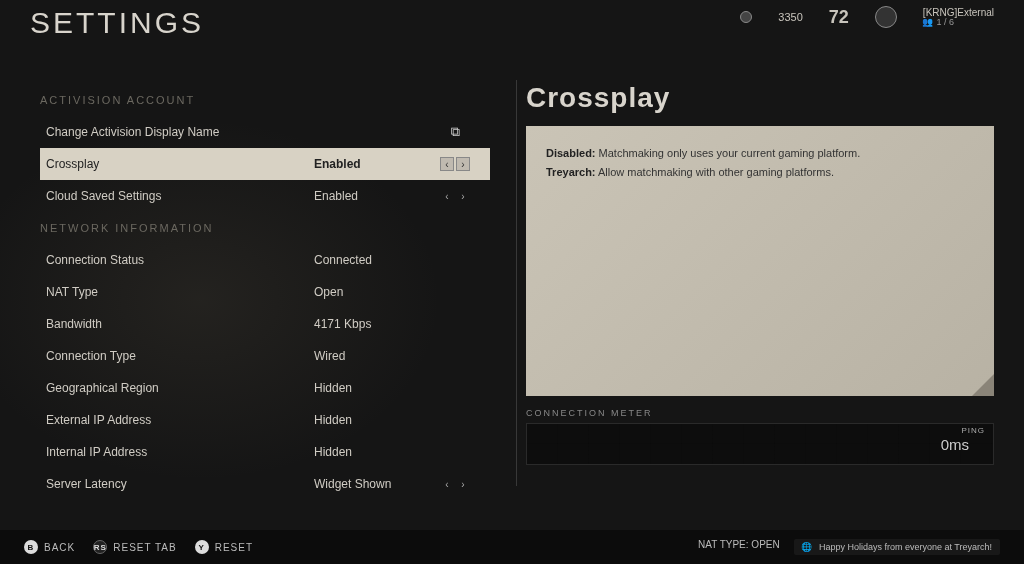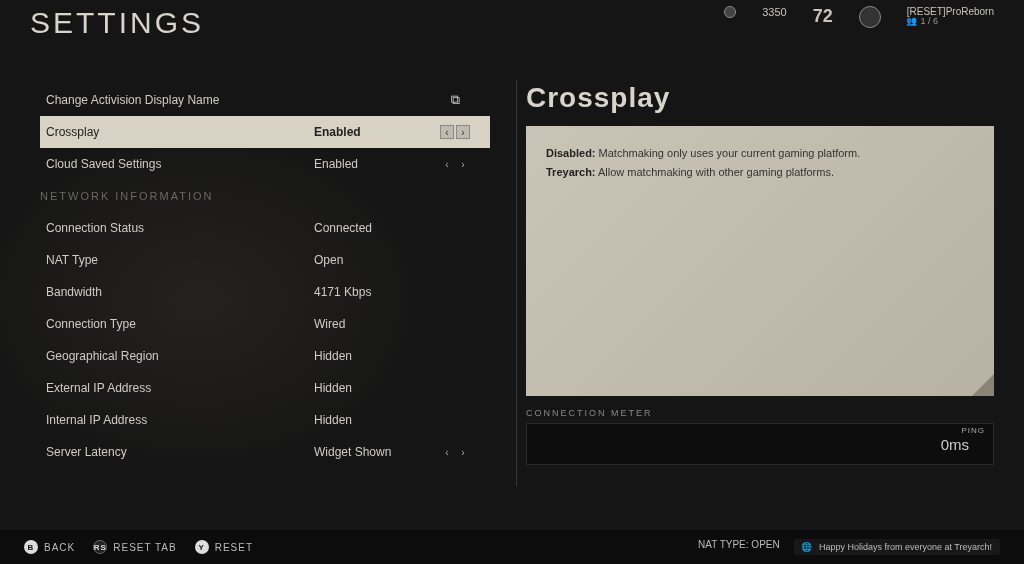--- a/index.html
+++ b/index.html
@@ -1,20 +1,20 @@
 <!DOCTYPE html>
 <html><head>
 <meta charset="utf-8">
 <style>
 *{margin:0;padding:0;box-sizing:border-box;font-family:"Arial Narrow",Arial,sans-serif}
 body{width:1024px;height:564px;overflow:hidden;background:#1a1a1a;color:#ccc;position:relative}
 .bg{position:absolute;inset:0;background:radial-gradient(ellipse 400px 300px at 200px 300px,rgba(120,110,90,.15),transparent 60%),#151515}
 .hdr{position:relative;padding:6px 30px 0}
 .title{font-size:30px;font-weight:400;letter-spacing:3px;color:#d8d4cc;font-stretch:condensed}
-.topstats{position:absolute;right:30px;top:6px;display:flex;gap:26px;font-size:11px;color:#c8c4bc}
+.topstats{position:absolute;right:30px;top:6px;display:flex;align-items:center;gap:26px;font-size:11px;color:#c8c4bc}
 .coin{width:12px;height:12px;border-radius:50%;background:#444;border:1px solid #888}
 .lvl{font-size:18px;font-weight:700}
 .avcirc{width:22px;height:22px;border-radius:50%;border:1px solid #888;background:#333}
 .pinfo{display:flex;flex-direction:column;line-height:1.1}
 .pname{font-size:10px}
 .pparty{font-size:9px;color:#999}
 .tabs{display:flex;align-items:center;gap:8px;padding:4px 30px;border-bottom:1px solid rgba(200,200,200,.15)}
 .bumper{font-size:8px;background:#222;padding:1px 5px;border:1px solid #555;border-radius:2px;color:#aaa}
 .tab{font-size:10px;letter-spacing:1px;color:#aaa;padding:4px 10px;cursor:pointer}
 .tab.active{background:#c8c2b4;color:#222;font-weight:700}
@@ -56,21 +56,21 @@
 <div class="bg"></div>
 
 <div class="hdr">
   <div class="title">SETTINGS</div>
   <div class="topstats">
     <span class="coin"></span>
     <span>3350</span>
     <span class="lvl">72</span>
     <span class="avcirc"></span>
     <div class="pinfo">
-      <span class="pname">[RESET]ProReborn</span>
+      <span class="pname">[KRNG]External</span>
       <span class="pparty">👥 <span>1 / 6</span></span>
     </div>
   </div>
 </div>
 
 <div class="tabs">
   <span class="bumper">LB</span>
   <span class="tab">KEYBOARD &amp; MOUSE</span>
   <span class="tabgap"></span>
   <span class="tab">GRAPHICS</span>
@@ -80,20 +80,21 @@
   <span class="tab">INTERFACE</span>
   <span class="tabgap"></span>
   <span class="tab">CONTROLLER</span>
   <span class="spacer"></span>
   <span class="tab active">ACCOUNT &amp; NETWORK</span>
   <span class="bumper">RB</span>
 </div>
 
 <div class="main">
   <div class="left">
+    <div class="sect">ACTIVISION ACCOUNT</div>
 
     <div class="row">
       <span class="lbl">Change Activision Display Name</span>
       <span class="extlink">⧉</span>
     </div>
 
     <div class="row sel">
       <span class="lbl">Crossplay</span>
       <span class="val">Enabled</span>
       <span class="arrows">

